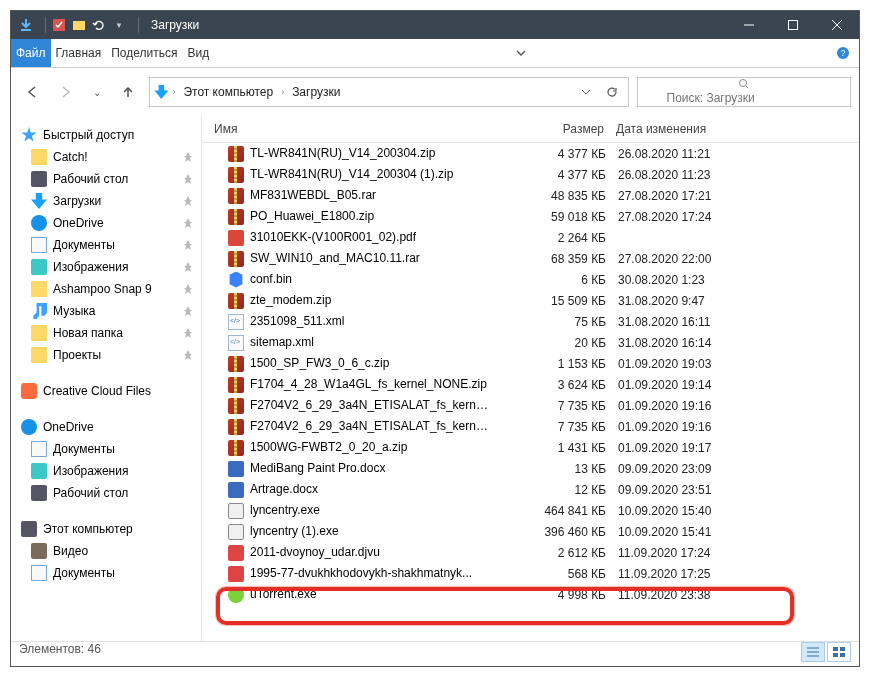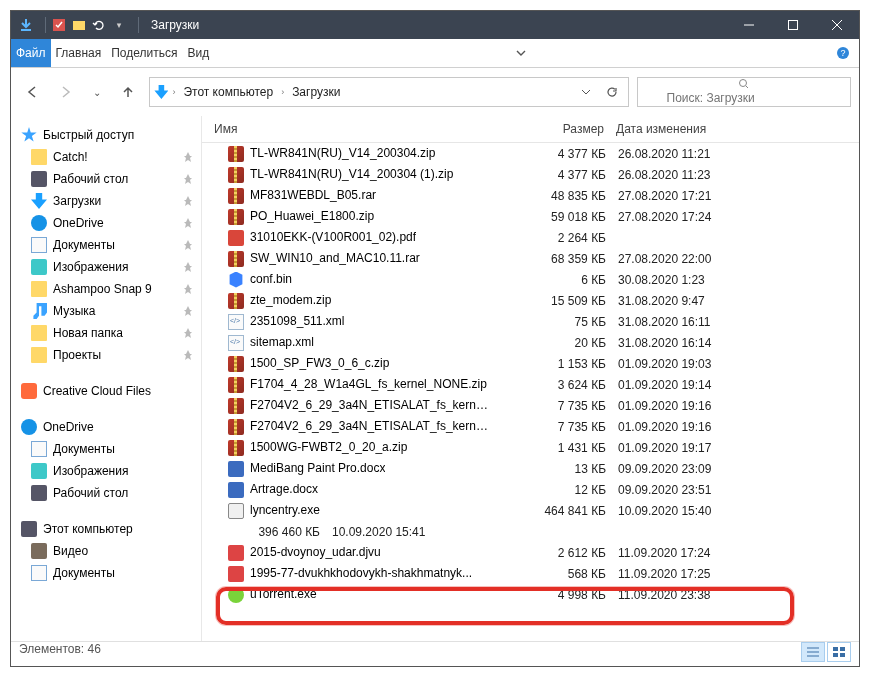--- a/index.html
+++ b/index.html
@@ -448,27 +448,31 @@
             </div>
             <div class="row">
               <div class="name">
                 <span class="fi ic-exe"></span>
                 <span>lyncentry.exe</span>
               </div>
               <div class="size">464 841 КБ</div>
               <div class="date">10.09.2020 15:40</div>
             </div>
             <div class="row">
+              <div class="name">
+                <span class="fi ic-exe"></span>
+                <span>lyncentry (1).exe</span>
+              </div>
               <div class="size">396 460 КБ</div>
               <div class="date">10.09.2020 15:41</div>
             </div>
             <div class="row">
               <div class="name">
                 <span class="fi ic-djvu"></span>
-                <span>2015-dvoynoy_udar.djvu</span>
+                <span>2011-dvoynoy_udar.djvu</span>
               </div>
               <div class="size">2 612 КБ</div>
               <div class="date">11.09.2020 17:24</div>
             </div>
             <div class="row">
               <div class="name">
                 <span class="fi ic-djvu"></span>
                 <span>1995-77-dvukhkhodovykh-shakhmatnyk...</span>
               </div>
               <div class="size">568 КБ</div>

